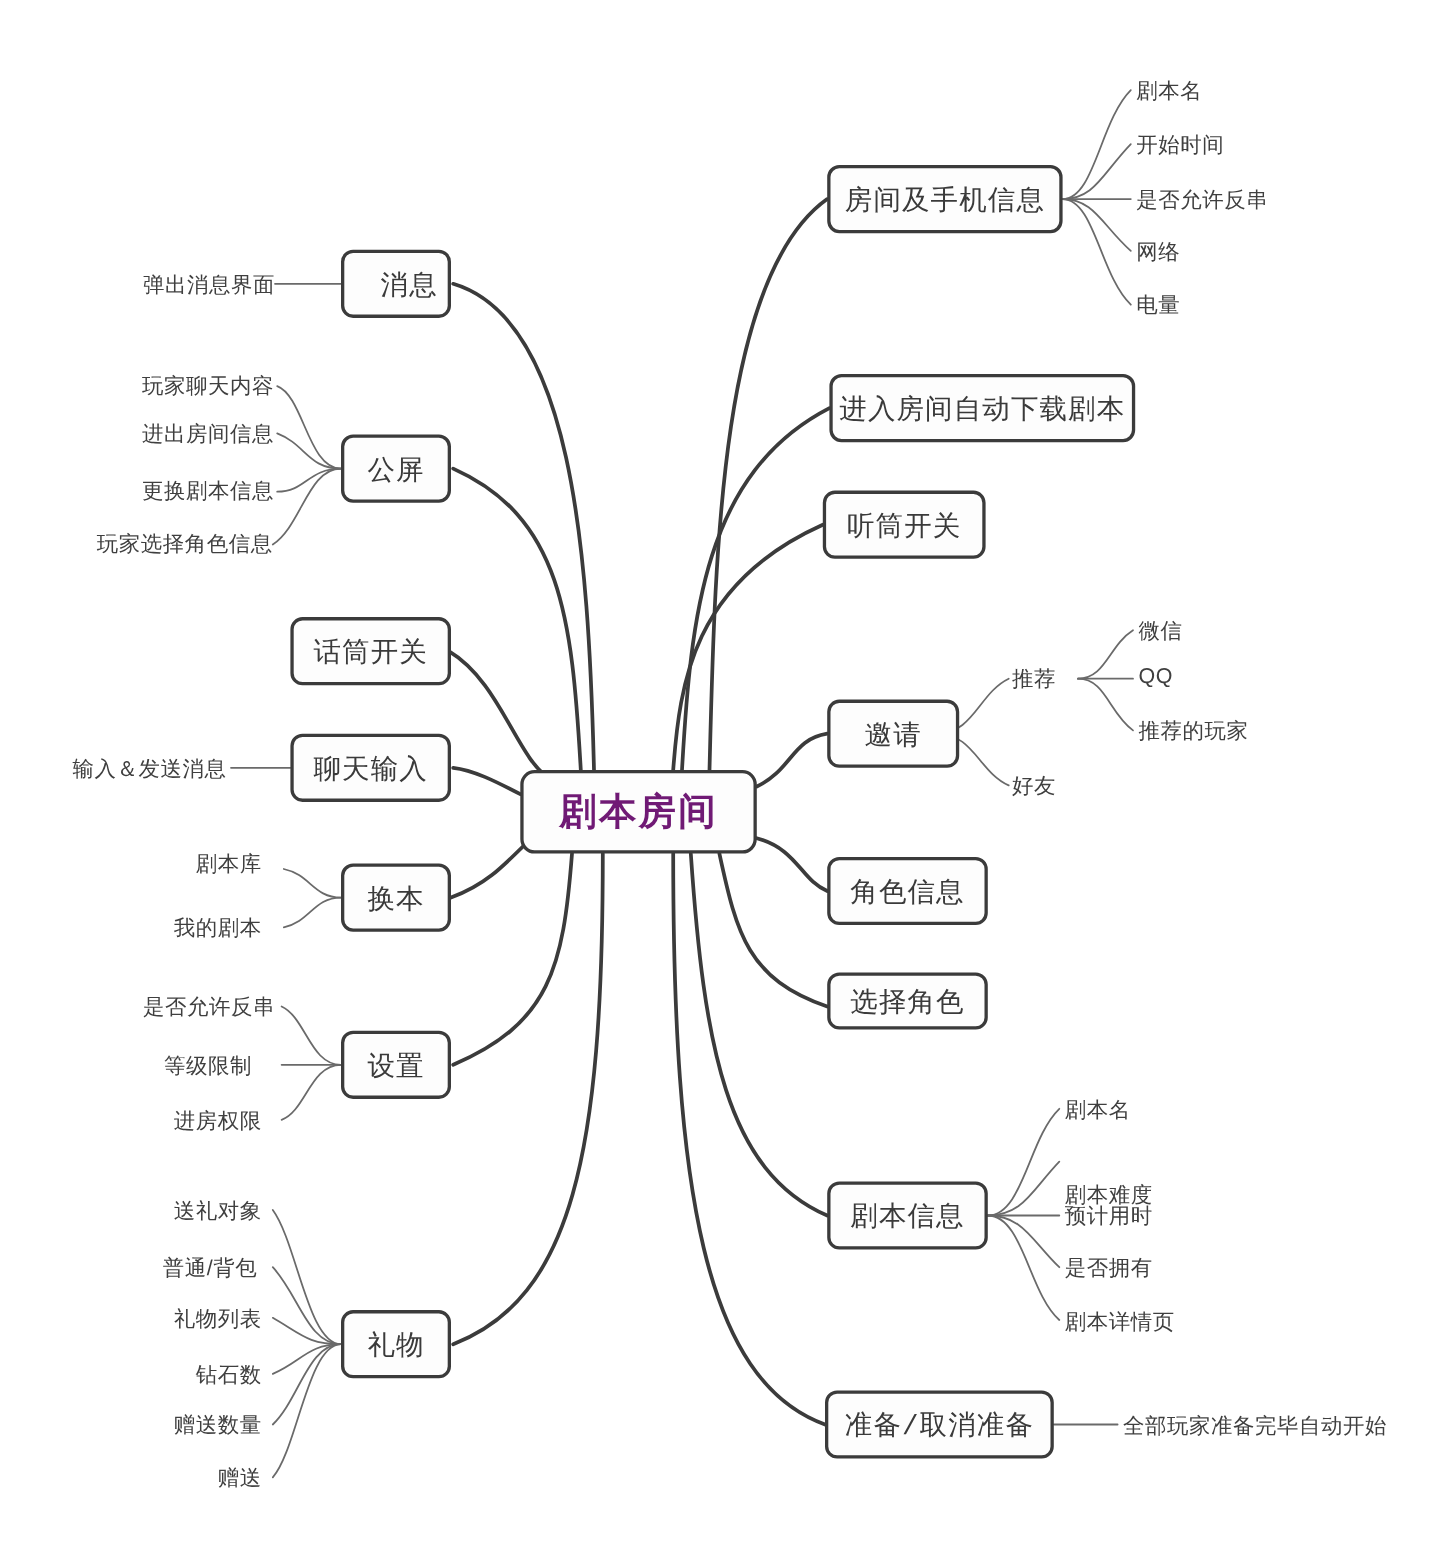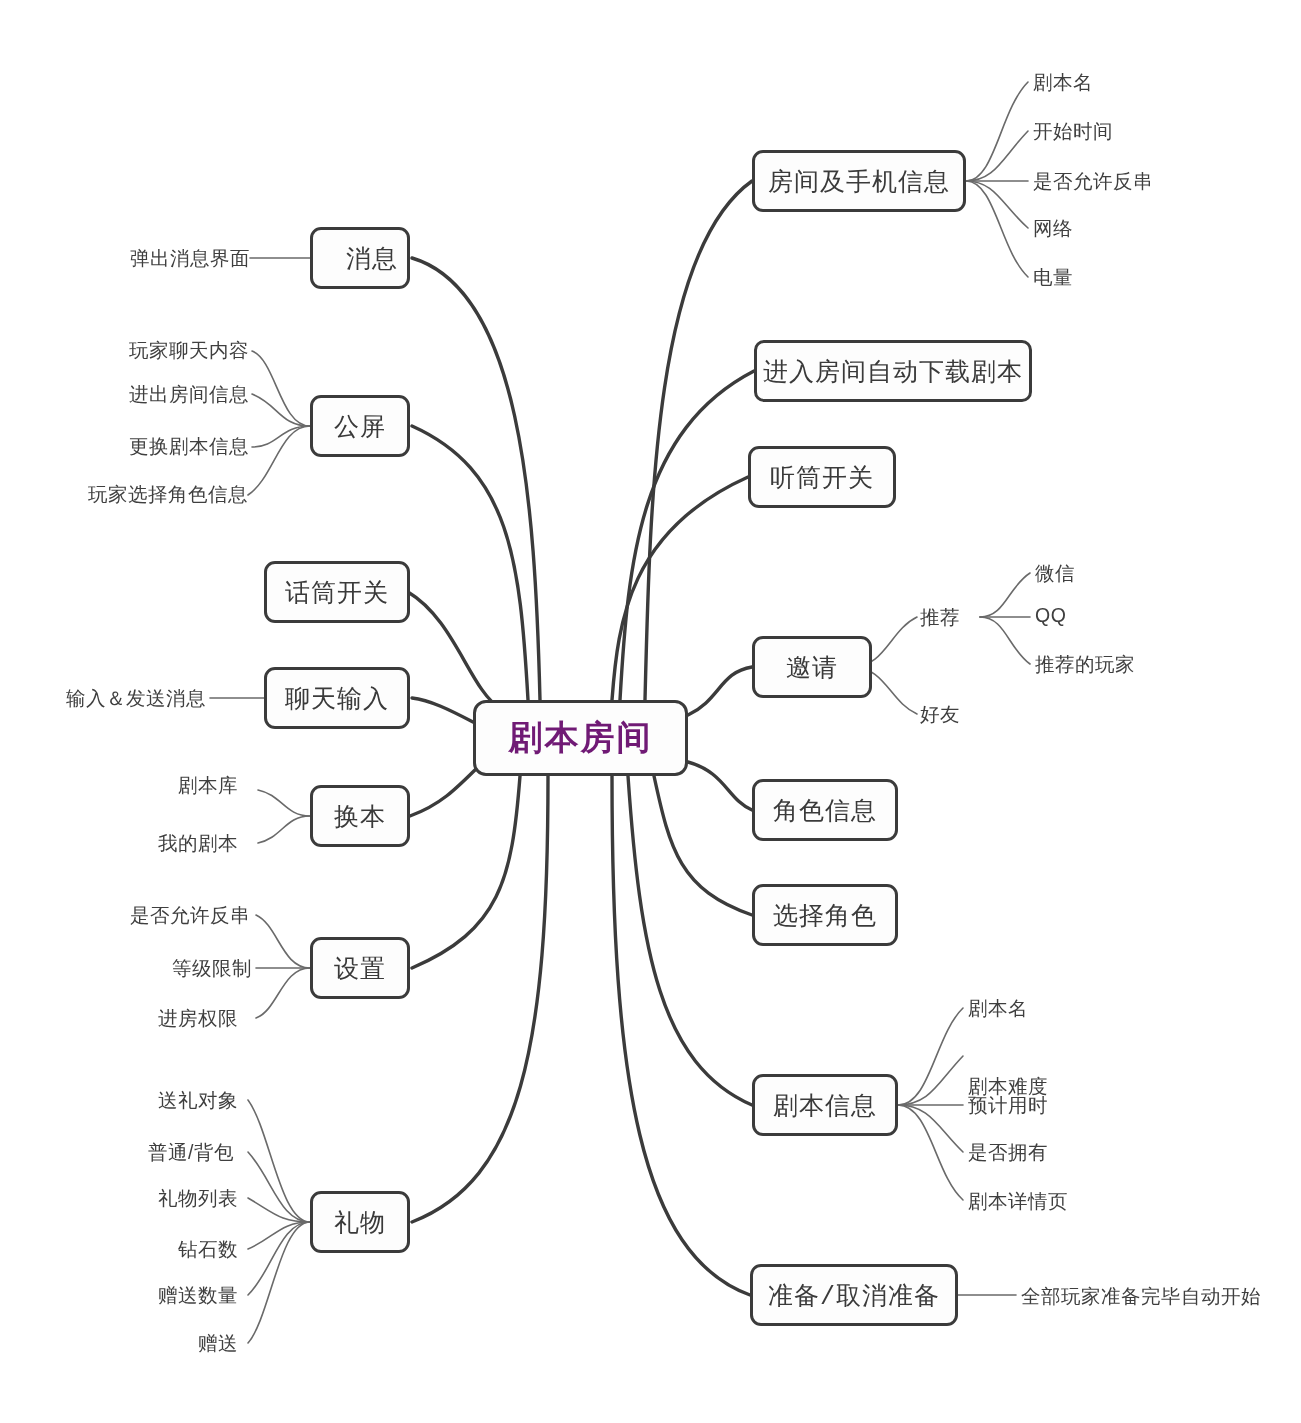--- a/index.html
+++ b/index.html
@@ -125,42 +125,42 @@
 
   <div class="node branch" style="left:752px;top:150px;width:214px;height:62px;">
     <span>房间及手机信息</span>
   </div>
   <div class="leaf r" style="left:1033px;top:69px;">剧本名</div>
   <div class="leaf r" style="left:1033px;top:118px;">开始时间</div>
   <div class="leaf r" style="left:1033px;top:168px;">是否允许反串</div>
   <div class="leaf r" style="left:1033px;top:215px;">网络</div>
   <div class="leaf r" style="left:1033px;top:264px;">电量</div>
 
-  <div class="node branch" style="left:754px;top:340px;width:278px;height:62px;border-radius:10px;">
+  <div class="node branch" style="left:754px;top:340px;width:278px;height:62px;">
     <span>进入房间自动下载剧本</span>
   </div>
 
   <div class="node branch" style="left:748px;top:446px;width:148px;height:62px;">
     <span>听筒开关</span>
   </div>
 
   <div class="node branch" style="left:752px;top:636px;width:120px;height:62px;">
     <span>邀请</span>
   </div>
   <div class="leaf r" style="left:920px;top:604px;">推荐</div>
   <div class="leaf r" style="left:920px;top:701px;">好友</div>
   <div class="leaf r" style="left:1035px;top:560px;">微信</div>
   <div class="leaf r" style="left:1035px;top:604px;">QQ</div>
   <div class="leaf r" style="left:1035px;top:651px;">推荐的玩家</div>
 
   <div class="node branch" style="left:752px;top:779px;width:146px;height:62px;">
     <span>角色信息</span>
   </div>
 
-  <div class="node branch" style="left:752px;top:884px;width:146px;height:62px;">
+  <div class="node branch" style="left:752px;top:884px;width:146px;height:52px;">
     <span>选择角色</span>
   </div>
 
   <div class="node branch" style="left:752px;top:1074px;width:146px;height:62px;">
     <span>剧本信息</span>
   </div>
   <div class="leaf r" style="left:968px;top:995px;">剧本名</div>
   <div class="leaf r" style="left:968px;top:1073px;">剧本难度</div>
   <div class="leaf r" style="left:968px;top:1092px;">预计用时</div>
   <div class="leaf r" style="left:968px;top:1139px;">是否拥有</div>
@@ -196,21 +196,21 @@
   <div class="node branch" style="left:310px;top:785px;width:100px;height:62px;">
     <span>换本</span>
   </div>
   <div class="leaf l" style="left:178px;top:772px;">剧本库</div>
   <div class="leaf l" style="left:158px;top:830px;">我的剧本</div>
 
   <div class="node branch" style="left:310px;top:937px;width:100px;height:62px;">
     <span>设置</span>
   </div>
   <div class="leaf l" style="left:130px;top:902px;">是否允许反串</div>
-  <div class="leaf l" style="left:172px;top:955px;">等级限制</div>
+  <div class="leaf l" style="left:149px;top:955px;">等级限制</div>
   <div class="leaf l" style="left:158px;top:1005px;">进房权限</div>
 
   <div class="node branch" style="left:310px;top:1191px;width:100px;height:62px;">
     <span>礼物</span>
   </div>
   <div class="leaf l" style="left:158px;top:1087px;">送礼对象</div>
   <div class="leaf l" style="left:148px;top:1139px;">普通/背包</div>
   <div class="leaf l" style="left:158px;top:1185px;">礼物列表</div>
   <div class="leaf l" style="left:178px;top:1236px;">钻石数</div>
   <div class="leaf l" style="left:158px;top:1282px;">赠送数量</div>

